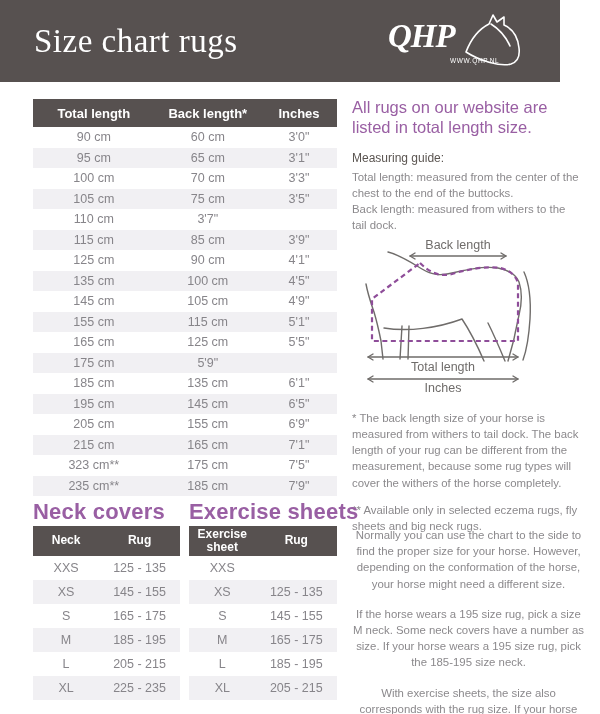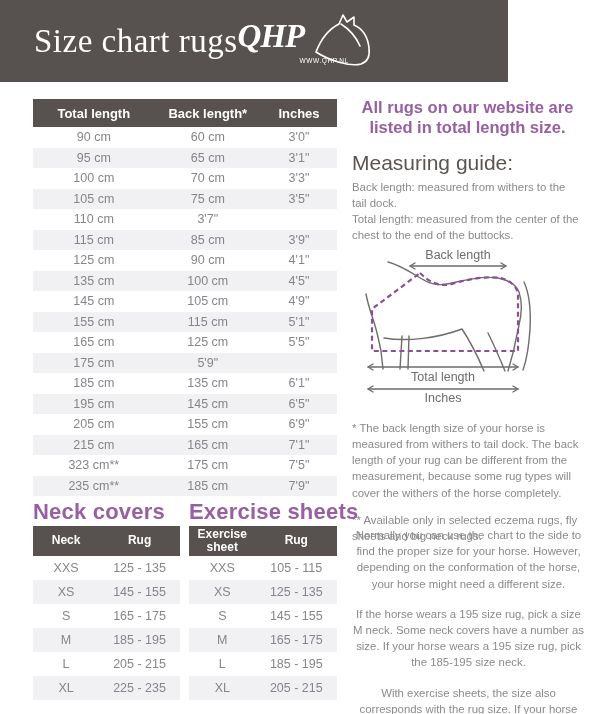--- a/index.html
+++ b/index.html
@@ -2,23 +2,23 @@
 <html><head>
 <meta charset="utf-8">
 <style>
   html,body{margin:0;padding:0;}
   body{
     width:600px;height:714px;position:relative;background:#ffffff;
     font-family:"Liberation Sans", sans-serif;overflow:hidden;
   }
   
   .header{
-    position:absolute;left:0;top:0;width:508px;height:82px;
+    position:absolute;left:0;top:0;width:560px;height:82px;
     background:#575150;display:flex;align-items:center;
-    justify-content:flex-start;padding:0 34px;box-sizing:border-box;
+    justify-content:space-between;padding:0 34px;box-sizing:border-box;
   }
   .page-title{
     font-family:"Liberation Serif", serif;font-size:33px;color:#ffffff;
     font-weight:400;letter-spacing:.5px;
   }
   .logo{position:relative;width:138px;height:62px;}
   .logo-text{
     position:absolute;left:0;top:8px;color:#fff;
     font-family:"Liberation Serif", serif;font-style:italic;
     font-size:33px;font-weight:600;letter-spacing:-1px;
@@ -49,22 +49,22 @@
   .small-table .tcell:nth-child(2){width:55%;}
   #neck-table{left:33px;top:526px;}
   #exercise-table{left:189px;top:526px;width:148px;}
   .section-title{
     position:absolute;font-size:22px;font-weight:700;color:#995fa3;letter-spacing:.2px;
   }
   #neck-title{left:33px;top:499px;}
   #exercise-title{left:189px;top:499px;}
   
   .rightcol{position:absolute;left:352px;top:97px;width:231px;}
-  .intro{color:#995fa3;font-weight:700;font-size:16.5px;line-height:1.24;text-align:center;}
-  .mg-title{margin-top:13px;font-size:21px;font-weight:500;color:#5b5551;}
+  .intro{color:#995fa3;font-weight:400;font-size:16.5px;line-height:1.24;}
+  .mg-title{margin-top:13px;font-size:12px;font-weight:500;color:#5b5551;}
   .mg-text{margin-top:5px;font-size:11.4px;line-height:1.4;color:#8b898c;}
   .diagram{margin-top:5px;margin-left:6px;}
   .footnote{margin-top:11px;font-size:11.4px;line-height:1.42;color:#8b898c;}
   .notes{
     position:absolute;left:352px;top:527px;width:233px;
     font-size:11.4px;line-height:1.42;color:#8b898c;
   }
   .notes p{margin:0 0 14px 0;text-align:center;}
 </style>
 </head>
@@ -181,22 +181,22 @@
         <div class="tcell">185 cm</div>
         <div class="tcell">7'9"</div>
       </div>
     </div>
 </div>
 
 <div class="rightcol">
   <div class="intro">All rugs on our website are listed in total length size.</div>
   <div class="mg-title">Measuring guide:</div>
   <div class="mg-text">
+    <div>Total length: measured from the center of the chest to the end of the buttocks.</div>
     <div>Back length: measured from withers to the tail dock.</div>
-    <div>Total length: measured from the center of the chest to the end of the buttocks.</div>
   </div>
 
   
   <svg class="diagram" width="180" height="156" viewBox="0 0 180 156">
     <g fill="none" stroke="#6f6c6a" stroke-width="1.4" stroke-linecap="round" stroke-linejoin="round">
 
       <path d="M30 13 C42 16 54 24 64 30 C74 36 82 37 94 34 C110 30 128 27 140 29 C151 31 158 36 161 43 C164 52 164 64 161 76 C159 86 157 94 156 100 L150 122"></path>
       <path d="M166 33 C171 44 173 62 172 80 C171 96 169 110 165 121"></path>
       <path d="M8 45 C10 56 13 64 16 73 C19 83 21 92 23 102 L25 120"></path>
       <path d="M44 87 L42 120"></path>
@@ -265,21 +265,20 @@
 
 <div class="section-title" id="exercise-title">Exercise sheets</div>
 <div class="small-table" id="exercise-table">
   <div class="thead">
     <div class="tcell">Exercise sheet</div>
     <div class="tcell">Rug</div>
   </div>
   <div class="tbody">
       <div class="trow">
         <div class="tcell">XXS</div>
-        <div class="tcell">105 - 115</div>
       </div>
       <div class="trow alt">
         <div class="tcell">XS</div>
         <div class="tcell">125 - 135</div>
       </div>
       <div class="trow">
         <div class="tcell">S</div>
         <div class="tcell">145 - 155</div>
       </div>
       <div class="trow alt">

